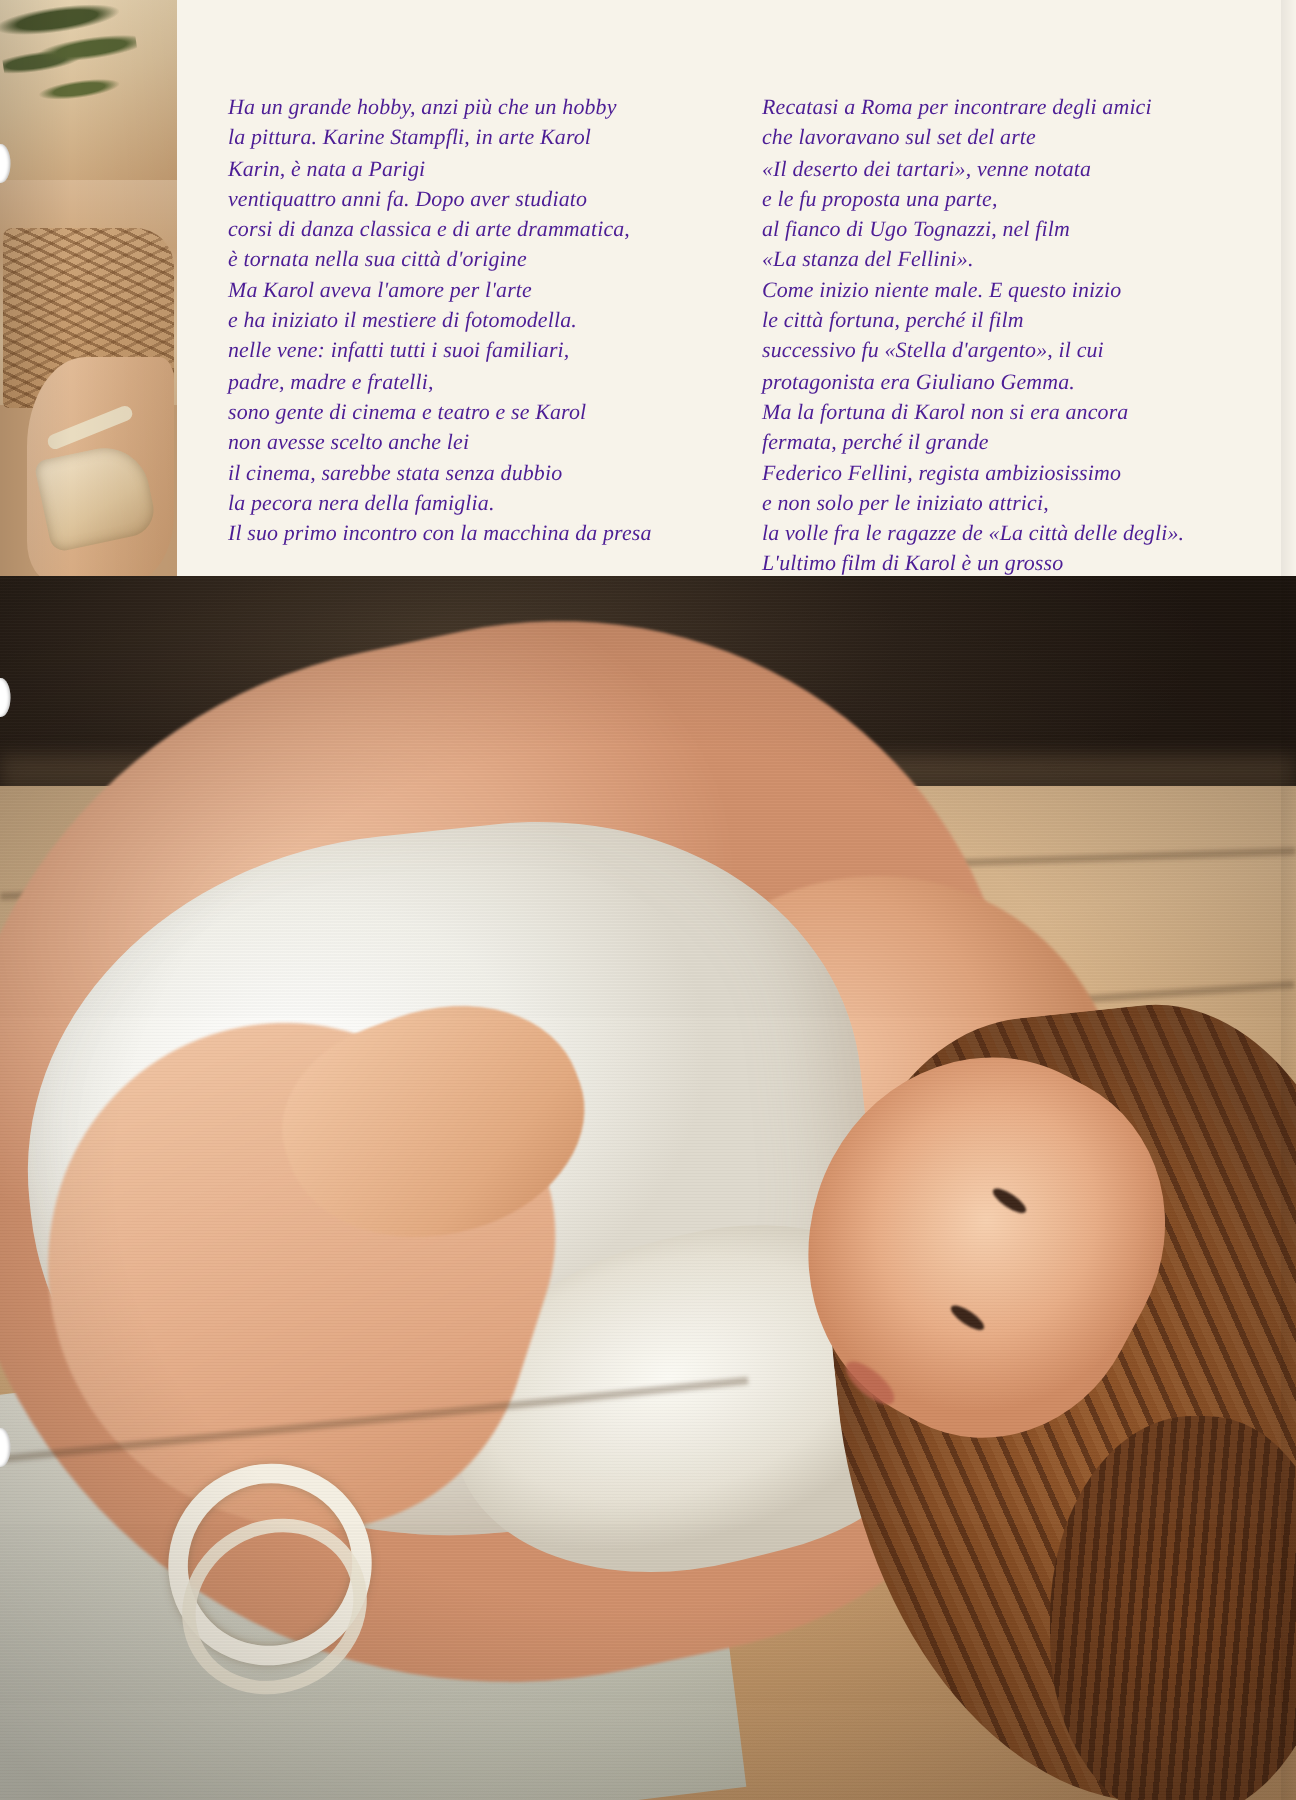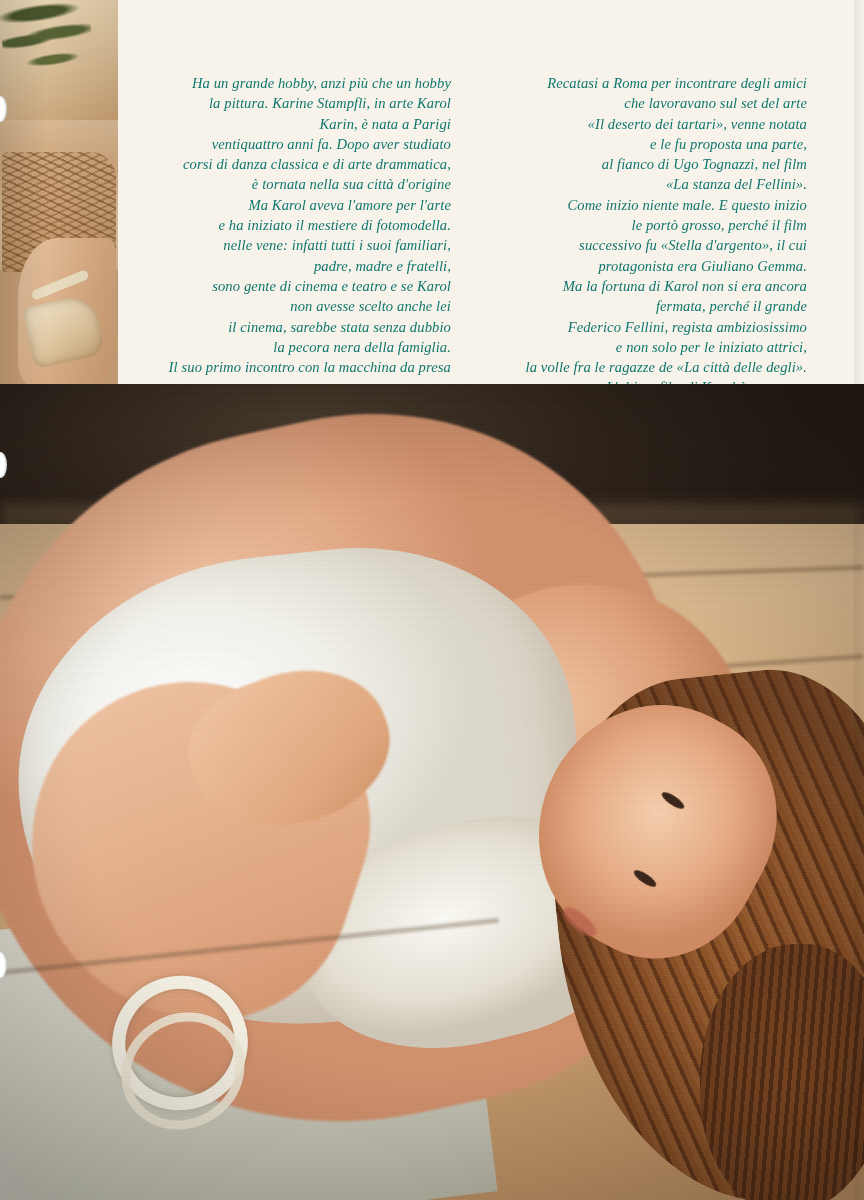--- a/index.html
+++ b/index.html
@@ -117,28 +117,27 @@
     left: 148px;
     top: 58px;
     width: 690px;
     display: flex;
     gap: 38px;
   }
   .col {
     width: 318px;
   }
   .col p {
-    margin: 15px;
+    margin: 4px;
     font-family: "Liberation Serif", serif;
     font-style: italic;
     font-size: 14.6px;
     line-height: 20.3px;
-    color: #0f766e;
+    color: #4c1d95;
     letter-spacing: .1px;
-    text-align: right;
   }
   .col p .ln { display: block; white-space: pre; }
 
   
   .photo {
     position: absolute;
     left: 0;
     top: 384px;
     width: 864px;
     height: 816px;
@@ -348,21 +347,21 @@
       </div>
       <div class="col">
         <p>
           <span class="ln">Recatasi a Roma per incontrare degli amici</span>
           <span class="ln">che lavoravano sul set del arte</span>
           <span class="ln">«Il deserto dei tartari», venne notata</span>
           <span class="ln">e le fu proposta una parte,</span>
           <span class="ln">al fianco di Ugo Tognazzi, nel film</span>
           <span class="ln">«La stanza del Fellini».</span>
           <span class="ln">Come inizio niente male. E questo inizio</span>
-          <span class="ln">le portò grosso, perché il film</span>
+          <span class="ln">le città fortuna, perché il film</span>
           <span class="ln">successivo fu «Stella d'argento», il cui</span>
           <span class="ln">protagonista era Giuliano Gemma.</span>
           <span class="ln">Ma la fortuna di Karol non si era ancora</span>
           <span class="ln">fermata, perché il grande</span>
           <span class="ln">Federico Fellini, regista ambiziosissimo</span>
           <span class="ln">e non solo per le iniziato attrici,</span>
           <span class="ln">la volle fra le ragazze de «La città delle degli».</span>
           <span class="ln">L'ultimo film di Karol è un grosso</span>
           <span class="ln">successo d'incasso e si intitola «Alessia</span>
 

